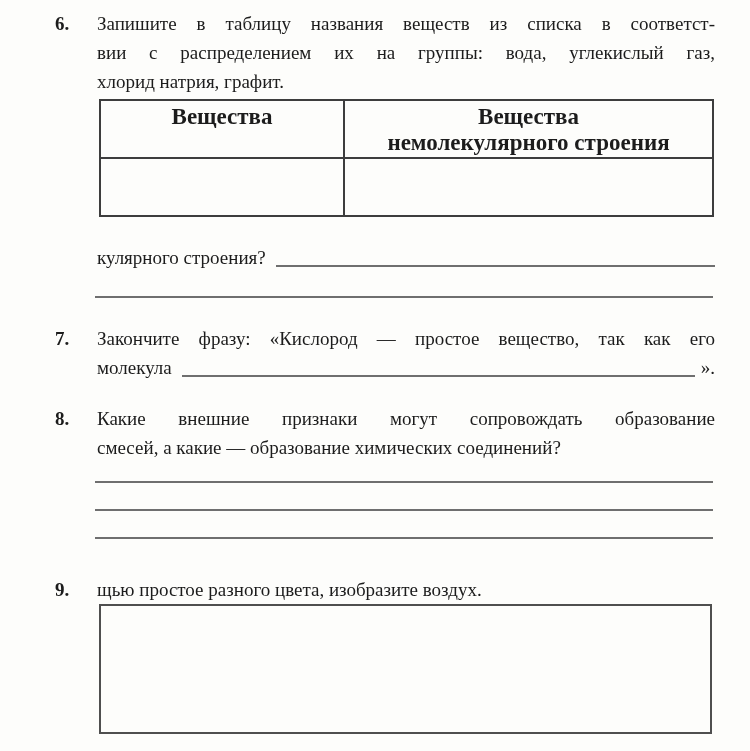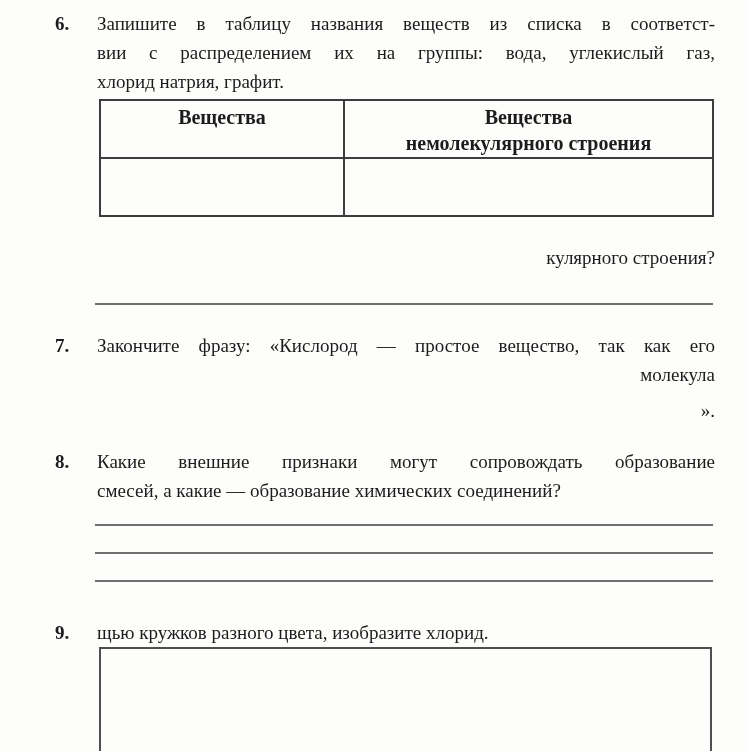--- a/index.html
+++ b/index.html
@@ -14,21 +14,21 @@
     font-family: "Liberation Serif", "DejaVu Serif", serif;
     font-size: 19px;
     line-height: 29px;
     padding: 9px 35px 0 55px;
   }
   .qrow { display: flex; }
   .qnum { width: 42px; font-weight: bold; flex: 0 0 42px; }
   .qtext { flex: 1; width: 618px; }
   .ln { display: block; }
   .just { text-align: justify; text-align-last: justify; }
-  .flexline { display: flex; align-items: flex-end; flex-direction: column; }
+  .flexline { display: flex; align-items: flex-end; }
   .fill-line {
     flex: 1;
     border-bottom: 2px solid #6f6f6f;
     margin: 0 0 5px 10px;
     height: 0;
   }
   .suffix { margin-left: 6px; white-space: nowrap; }
 
   
   .tbl {
@@ -36,21 +36,21 @@
     width: 615px;
     border: 2px solid #3d3d3d;
   }
   .tr { display: grid; grid-template-columns: 244px 1fr; }
   .tr.head { border-bottom: 2px solid #3d3d3d; }
   .td { padding: 2px 4px; }
   .td.c1 { border-right: 2px solid #3d3d3d; }
   .th-cell {
     text-align: center;
     font-weight: bold;
-    font-size: 20px;
+    font-size: 23px;
     line-height: 26px;
     padding-top: 3px;
     padding-bottom: 1px;
   }
   .th-cell span { display: block; }
   .body-cell { height: 56px; }
 
   .subq { margin: 26px 0 0 42px; width: 618px; }
 
   .rule {
@@ -134,19 +134,19 @@
     </div>
   </div>
 
   <div class="rule a1"></div>
   <div class="rule a2"></div>
   <div class="rule a3"></div>
 
   <div class="qrow q9">
     <span class="qnum">9.</span>
     <div class="qtext">
-      <span class="ln">щью кружков разного цвета, изобразите хлорид.</span>
+      <span class="ln">щью простое разного цвета, изобразите воздух.</span>
     </div>
   </div>
 
   <div class="draw-box"></div>
 
 </div>
 
 </body></html>

